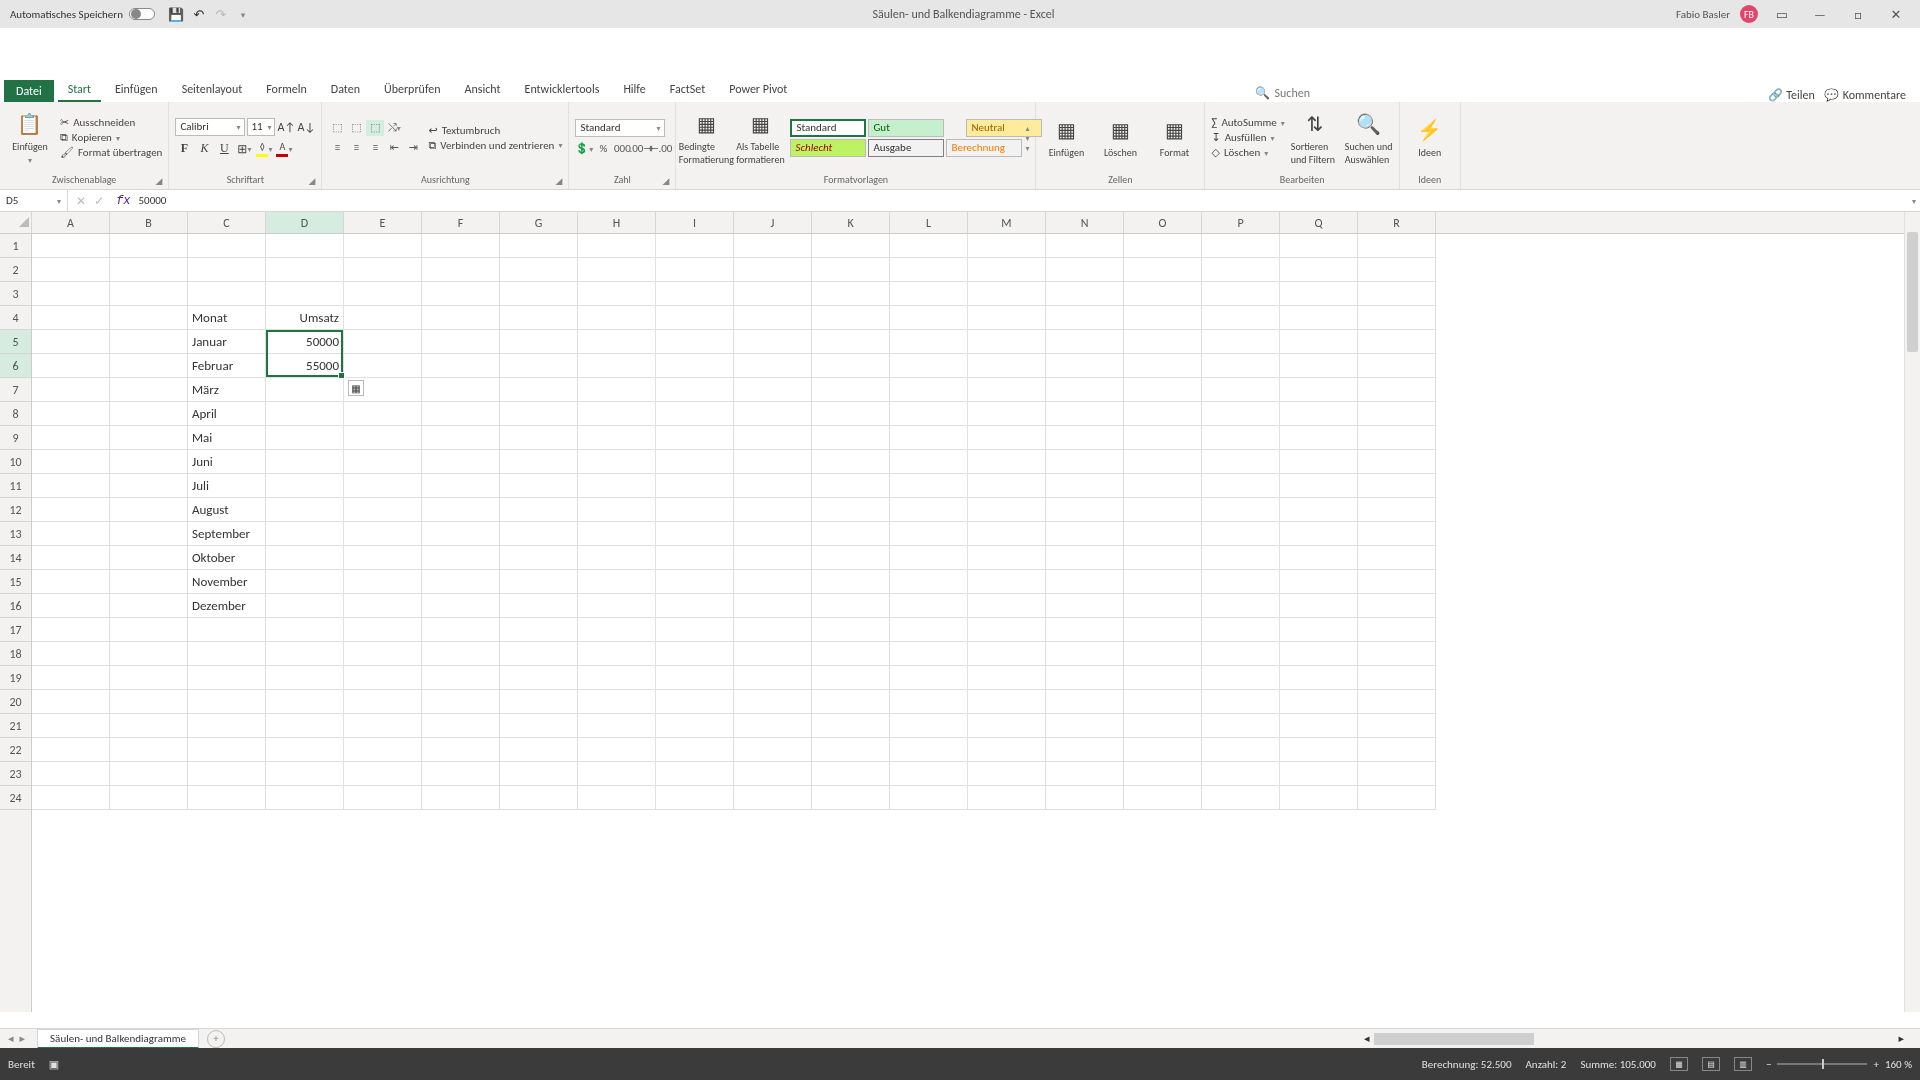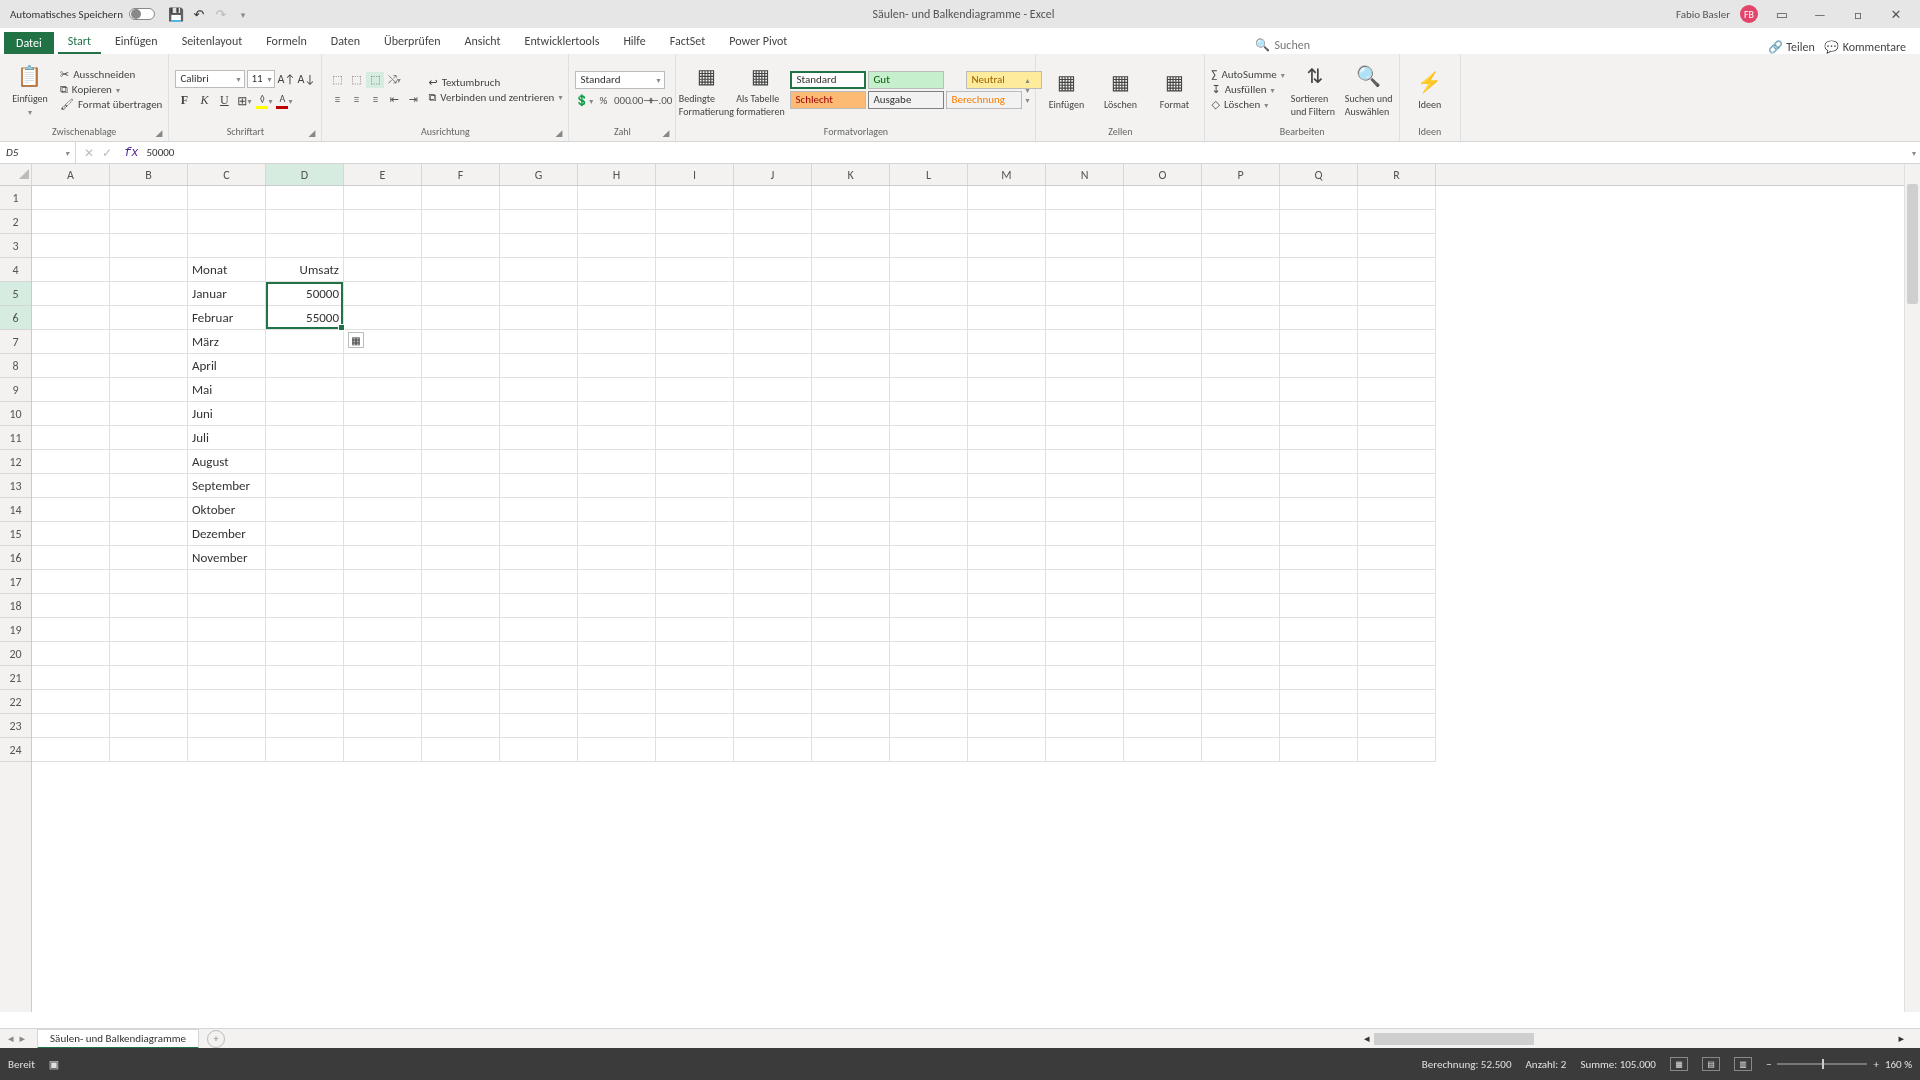--- a/index.html
+++ b/index.html
@@ -12,21 +12,21 @@
 .toggle { width: 26px; height: 12px; border: 1px solid #888; border-radius: 7px; position: relative; background: #fff; }
 .toggle::after { content: ""; position: absolute; left: 1px; top: 0; width: 10px; height: 10px; background: #888; border-radius: 50%; }
 .qat { display: flex; gap: 6px; margin-left: 8px; }
 .qat .ic { width: 16px; height: 16px; display: flex; align-items: center; justify-content: center; font-size: 13px; }
 .title-center { flex: 1; text-align: center; font-size: 12px; color: #555; }
 .title-right { display: flex; align-items: center; gap: 10px; padding-right: 6px; }
 .avatar { width: 18px; height: 18px; border-radius: 50%; background: #e2456b; color: #fff; font-size: 10px; display: flex; align-items: center; justify-content: center; }
 .winbtn { width: 28px; text-align: center; font-size: 13px; color: #555; }
 
 
-.ribbon-tabs { display: flex; align-items: flex-end; height: 26px; background: #fff; border-bottom: 0; padding: 0 4px; gap: 4px; }
+.ribbon-tabs { display: flex; align-items: flex-end; height: 26px; background: #fff; border-bottom: 0; padding: 0 4px; gap: 4px; margin-top: 48px; }
 .file-tab { background: #217346; color: #fff; padding: 4px 12px; font-size: 12px; }
 .ribbon-tabs .tab { padding: 4px 10px; font-size: 12px; color: #444; cursor: default; }
 .ribbon-tabs .tab.active { border-bottom: 2px solid #217346; color: #217346; }
 .ribbon-tabs .flex-spacer { flex: 1; }
 .searchwrap { display: flex; align-items: center; gap: 4px; color: #777; font-size: 12px; padding: 2px 6px; }
 .rt-right { display: flex; align-items: center; gap: 10px; padding-right: 10px; }
 .rt-right .btn { display: flex; align-items: center; gap: 3px; color: #444; font-size: 12px; }
 
 
 .ribbon { display: flex; background: #f3f2f1; border-bottom: 1px solid #d6d6d6; height: 88px; }
@@ -49,27 +49,27 @@
 .colorbar { display: inline-block; width: 12px; border-bottom: 3px solid; padding-bottom: 1px; text-align: center; font-size: 10px; }
 .alnrow { display: flex; gap: 1px; }
 .alnbtn { width: 18px; height: 16px; display: flex; align-items: center; justify-content: center; font-size: 11px; color: #555; }
 .alnbtn.active { background: #d6ece0; }
 .numfmt { width: 90px; height: 18px; border: 1px solid #bbb; background: #fff; font-size: 11px; padding: 0 4px; display: flex; align-items: center; justify-content: space-between; }
 .stylecell { width: 76px; height: 18px; border: 1px solid #bbb; font-size: 11px; padding: 0 4px; display: flex; align-items: center; }
 .stylesgrid { display: grid; grid-template-columns: repeat(3, 76px); grid-auto-rows: 18px; gap: 2px; }
 .s-standard { background: #fff; border: 2px solid #217346; }
 .s-gut { background: #c6efce; color: #006100; }
 .s-neutral { background: #ffeb9c; color: #9c6500; margin-left: 20px; }
-.s-schlecht { background: #fdba74; color: #9c0006; }
+.s-schlecht { background: #bef264; color: #9c0006; font-style: italic; }
 .s-ausgabe { background: #f2f2f2; border: 1px solid #808080; }
 .s-berechnung { background: #f2f2f2; color: #fa7d00; }
 
 
 .formulabar { display: flex; align-items: center; height: 22px; border-bottom: 1px solid #d6d6d6; }
-.namebox { width: 76px; border-right: 1px solid #d6d6d6; font-size: 11px; padding: 0 6px; display: flex; align-items: center; justify-content: space-between; height: 100%; font-style: italic; }
+.namebox { width: 68px; border-right: 1px solid #d6d6d6; font-size: 11px; padding: 0 6px; display: flex; align-items: center; justify-content: space-between; height: 100%; }
 .fbactions { display: flex; gap: 8px; padding: 0 8px; color: #bbb; font-size: 12px; }
 .fxlabel { font-style: italic; font-family: Liberation Mono, monospace; color: #4c1d95; padding: 0 4px; }
 .fbinput { flex: 1; font-size: 11px; padding: 0 4px; color: #333; }
 
 
 .gridwrap { flex: 1; position: relative; display: flex; overflow: hidden; }
 .corner { width: 32px; height: 22px; background: #f3f2f1; border-right: 1px solid #d6d6d6; border-bottom: 1px solid #ccc; position: absolute; left: 0; top: 0; display: flex; align-items: center; justify-content: flex-end; }
 .corner::after { content: ""; border-style: solid; border-width: 0 0 10px 10px; border-color: transparent transparent #bbb transparent; margin: 0 2px 1px 0; }
 .colheads { position: absolute; left: 32px; right: 16px; top: 0; height: 22px; display: flex; background: #f3f2f1; border-bottom: 1px solid #ccc; }
 .ch { width: 78px; border-right: 1px solid #d6d6d6; text-align: center; font-size: 12px; color: #555; line-height: 22px; }
@@ -705,41 +705,41 @@
         <div class="cell"></div>
         <div class="cell"></div>
         <div class="cell"></div>
         <div class="cell"></div>
         <div class="cell"></div>
         <div class="cell"></div>
       </div>
       <div class="cellrow">
         <div class="cell"></div>
         <div class="cell"></div>
+        <div class="cell">November</div>
+        <div class="cell"></div>
+        <div class="cell"></div>
+        <div class="cell"></div>
+        <div class="cell"></div>
+        <div class="cell"></div>
+        <div class="cell"></div>
+        <div class="cell"></div>
+        <div class="cell"></div>
+        <div class="cell"></div>
+        <div class="cell"></div>
+        <div class="cell"></div>
+        <div class="cell"></div>
+        <div class="cell"></div>
+        <div class="cell"></div>
+        <div class="cell"></div>
+      </div>
+      <div class="cellrow">
+        <div class="cell"></div>
+        <div class="cell"></div>
         <div class="cell">Dezember</div>
-        <div class="cell"></div>
-        <div class="cell"></div>
-        <div class="cell"></div>
-        <div class="cell"></div>
-        <div class="cell"></div>
-        <div class="cell"></div>
-        <div class="cell"></div>
-        <div class="cell"></div>
-        <div class="cell"></div>
-        <div class="cell"></div>
-        <div class="cell"></div>
-        <div class="cell"></div>
-        <div class="cell"></div>
-        <div class="cell"></div>
-        <div class="cell"></div>
-      </div>
-      <div class="cellrow">
-        <div class="cell"></div>
-        <div class="cell"></div>
-        <div class="cell">November</div>
         <div class="cell"></div>
         <div class="cell"></div>
         <div class="cell"></div>
         <div class="cell"></div>
         <div class="cell"></div>
         <div class="cell"></div>
         <div class="cell"></div>
         <div class="cell"></div>
         <div class="cell"></div>
         <div class="cell"></div>

